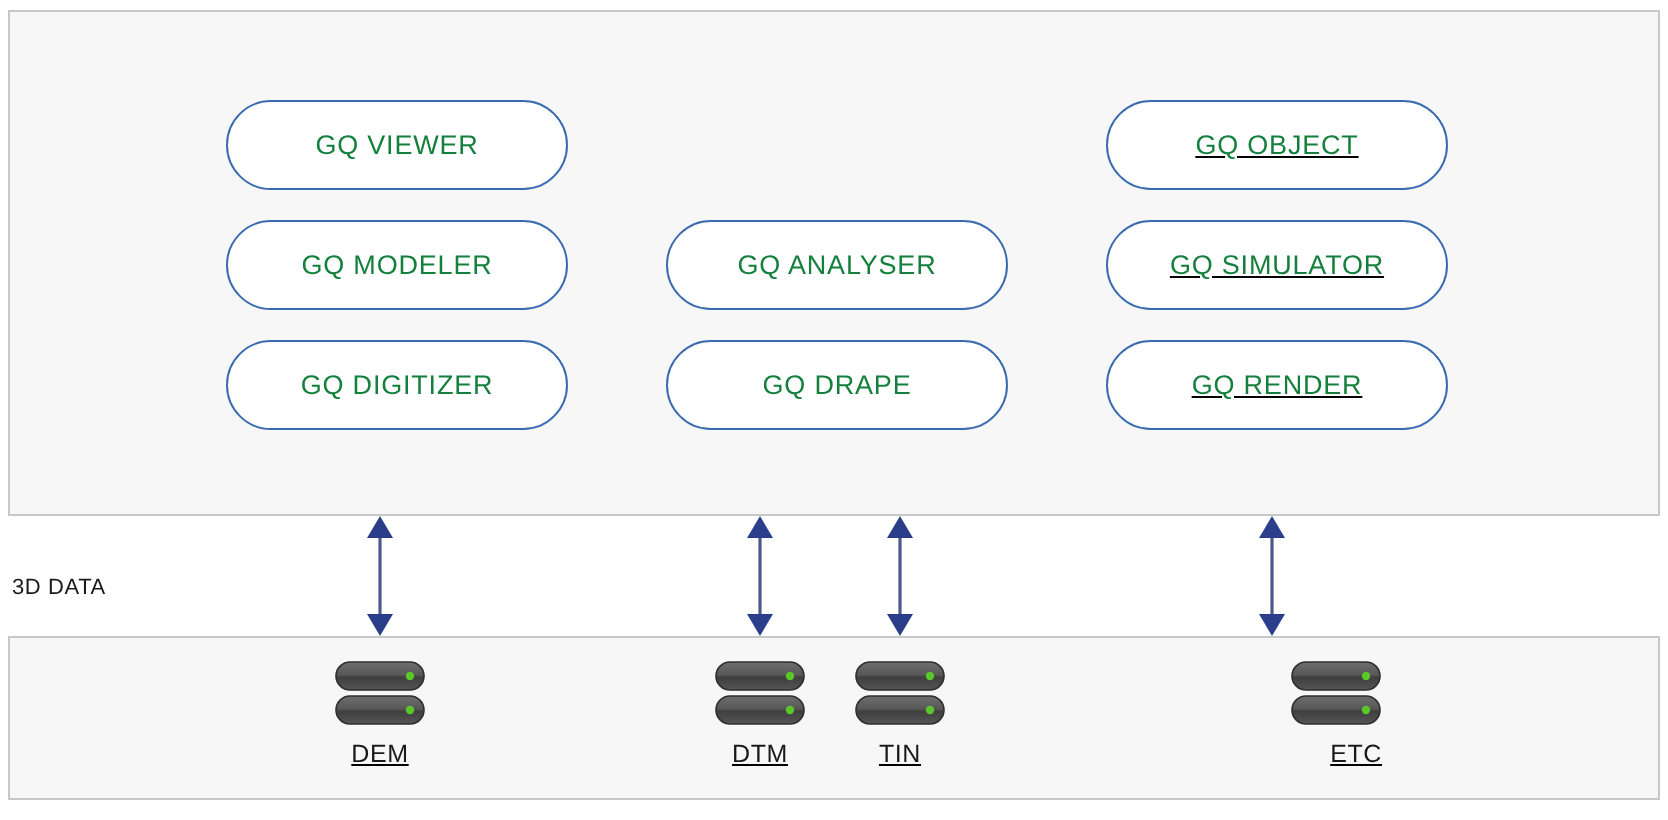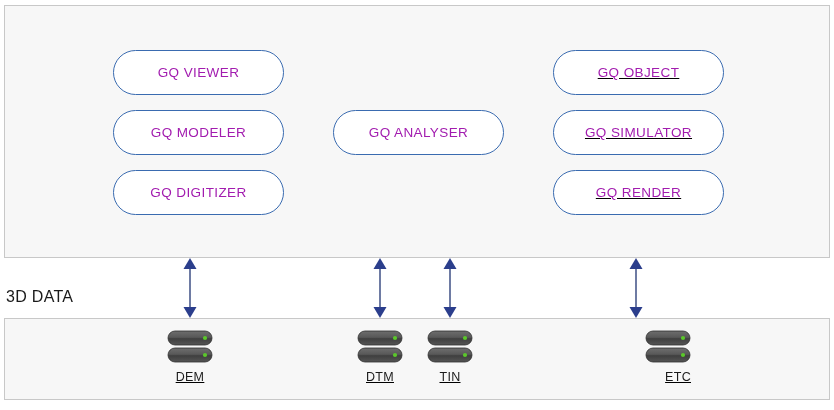--- a/index.html
+++ b/index.html
@@ -44,40 +44,40 @@
     border-radius: 23px;
     background: #ffffff;
     display: flex;
     align-items: center;
     justify-content: center;
     box-sizing: border-box;
   }
   .module-btn .label {
     font-size: 13.5px;
     letter-spacing: 0.4px;
-    color: #a21caf;
+    color: #15803d;
     white-space: nowrap;
     font-family: "Liberation Sans", sans-serif;
   }
 
   
   .col-1 { left: 108px; }
   .col-2 { left: 328px; }
   .col-3 { left: 548px; text-decoration: underline; }
   
   .row-1 { top: 44px; }
   .row-2 { top: 104px; }
   .row-3 { top: 164px; }
 
   
   #data-caption {
     position: absolute;
     left: 6px;
     top: 288px;
-    font-size: 16px;
+    font-size: 11px;
     color: #1a1a1a;
     letter-spacing: 0.3px;
     font-family: "Liberation Sans", sans-serif;
     white-space: nowrap;
   }
 
   
   .connector {
     position: absolute;
     top: 258px;
@@ -121,20 +121,23 @@
   </div>
   <div class="module-btn col-1 row-2">
     <span class="label">GQ MODELER</span>
   </div>
   <div class="module-btn col-1 row-3">
     <span class="label">GQ DIGITIZER</span>
   </div>
 
   <div class="module-btn col-2 row-2">
     <span class="label">GQ ANALYSER</span>
+  </div>
+  <div class="module-btn col-2 row-3">
+    <span class="label">GQ DRAPE</span>
   </div>
 
   <div class="module-btn col-3 row-1">
     <span class="label">GQ OBJECT</span>
   </div>
   <div class="module-btn col-3 row-2">
     <span class="label">GQ SIMULATOR</span>
   </div>
   <div class="module-btn col-3 row-3">
     <span class="label">GQ RENDER</span>

